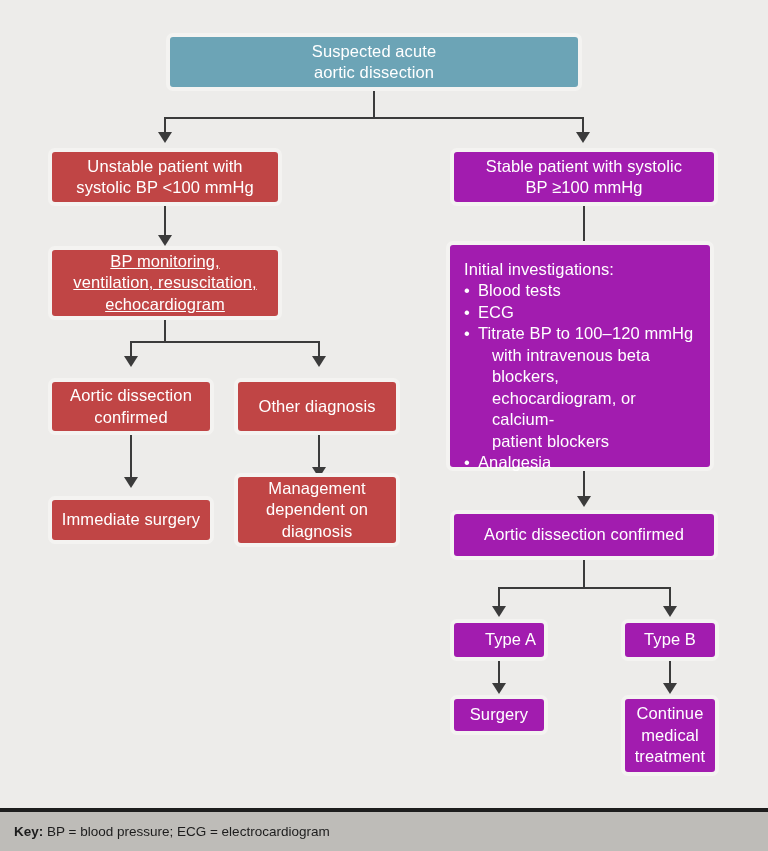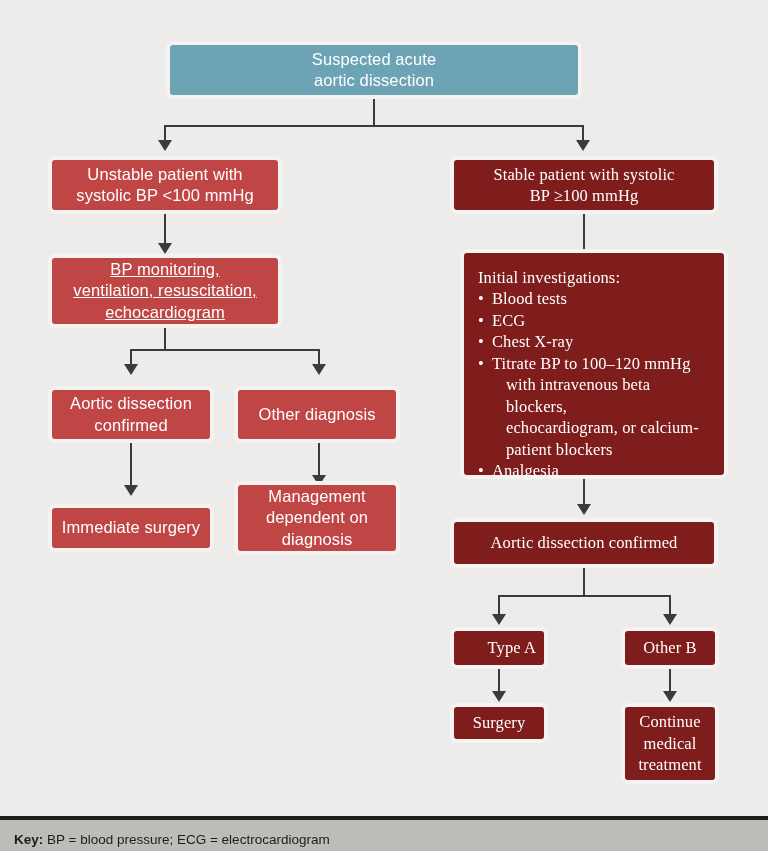--- a/index.html
+++ b/index.html
@@ -11,42 +11,41 @@
     height: 851px;
     background: #edecea;
     font-family: "Liberation Sans", sans-serif;
     overflow: hidden;
   }
   #canvas {
     position: relative;
     width: 768px;
     height: 667px;
     background: #edecea;
-    margin-top: 8px;
   }
 
   
   .node {
     position: absolute;
     box-sizing: border-box;
     border-radius: 7px;
     border: 4px solid #f4f3f1;
     display: flex;
     align-items: center;
     justify-content: center;
     text-align: center;
     color: #ffffff;
     font-size: 16.5px;
     line-height: 1.30;
     padding: 4px 8px;
     letter-spacing: 0.1px;
   }
   .node.blue  { background: #6ca4b6; }
   .node.red   { background: #c04545; }
-  .node.green { background: #7f1d1d; font-family: Liberation Serif, serif; }
+  .node.green { background: #a21caf; }
 
   .node .txt { display: block; width: 100%; }
 
   
   .node.listbox {
     align-items: flex-start;
     justify-content: flex-start;
     text-align: left;
     padding: 14px 12px 12px 14px;
   }
@@ -168,32 +167,29 @@
     <span class="txt" style="white-space:pre-line;">Immediate surgery</span>
   </div>
 
   <div class="node green" style="left:450px; top:148px; width:268px; height:58px;">
     <span class="txt" style="white-space:pre-line;">Stable patient with systolic
 BP ≥100 mmHg</span>
   </div>
 
   <div class="ln v" style="left:583px; top:206px; height:35px;"></div>
 
-  <div class="node green listbox" style="left:460px; top:241px; width:268px; height:230px;">
+  <div class="node green listbox" style="left:446px; top:241px; width:268px; height:230px;">
     <span class="txt">
       <ul class="lst">
         <li class="head">Initial investigations:</li>
         <li class="bullet">
           <span class="b">•</span><span>Blood tests</span>
         </li>
         <li class="bullet">
           <span class="b">•</span><span>ECG</span>
-        </li>
-        <li class="bullet">
-          <span class="b">•</span><span>Chest X-ray</span>
         </li>
         <li class="bullet">
           <span class="b">•</span><span>Titrate BP to 100–120 mmHg</span>
           <span class="cont">with intravenous beta blockers,</span>
           <span class="cont">echocardiogram, or calcium-</span>
           <span class="cont">patient blockers</span>
         </li>
         <li class="bullet">
           <span class="b">•</span><span>Analgesia</span>
         </li>
@@ -213,21 +209,21 @@
   <div class="ln v" style="left:498px; top:587px; height:21px;"></div>
   <div class="ln v" style="left:669px; top:587px; height:21px;"></div>
   <div class="arrow" style="left:492px; top:606px;"></div>
   <div class="arrow" style="left:663px; top:606px;"></div>
 
   <div class="node green" style="left:450px; top:619px; width:98px; height:42px;">
     <span class="txt" style="white-space:pre-line;text-align:right;">Type A</span>
   </div>
 
   <div class="node green" style="left:621px; top:619px; width:98px; height:42px;">
-    <span class="txt" style="white-space:pre-line;">Other B</span>
+    <span class="txt" style="white-space:pre-line;">Type B</span>
   </div>
 
   <div class="ln v" style="left:498px; top:661px; height:26px;"></div>
   <div class="arrow" style="left:492px; top:683px;"></div>
 
   <div class="ln v" style="left:669px; top:661px; height:26px;"></div>
   <div class="arrow" style="left:663px; top:683px;"></div>
 
   <div class="node green" style="left:450px; top:695px; width:98px; height:40px;">
     <span class="txt" style="white-space:pre-line;">Surgery</span>

